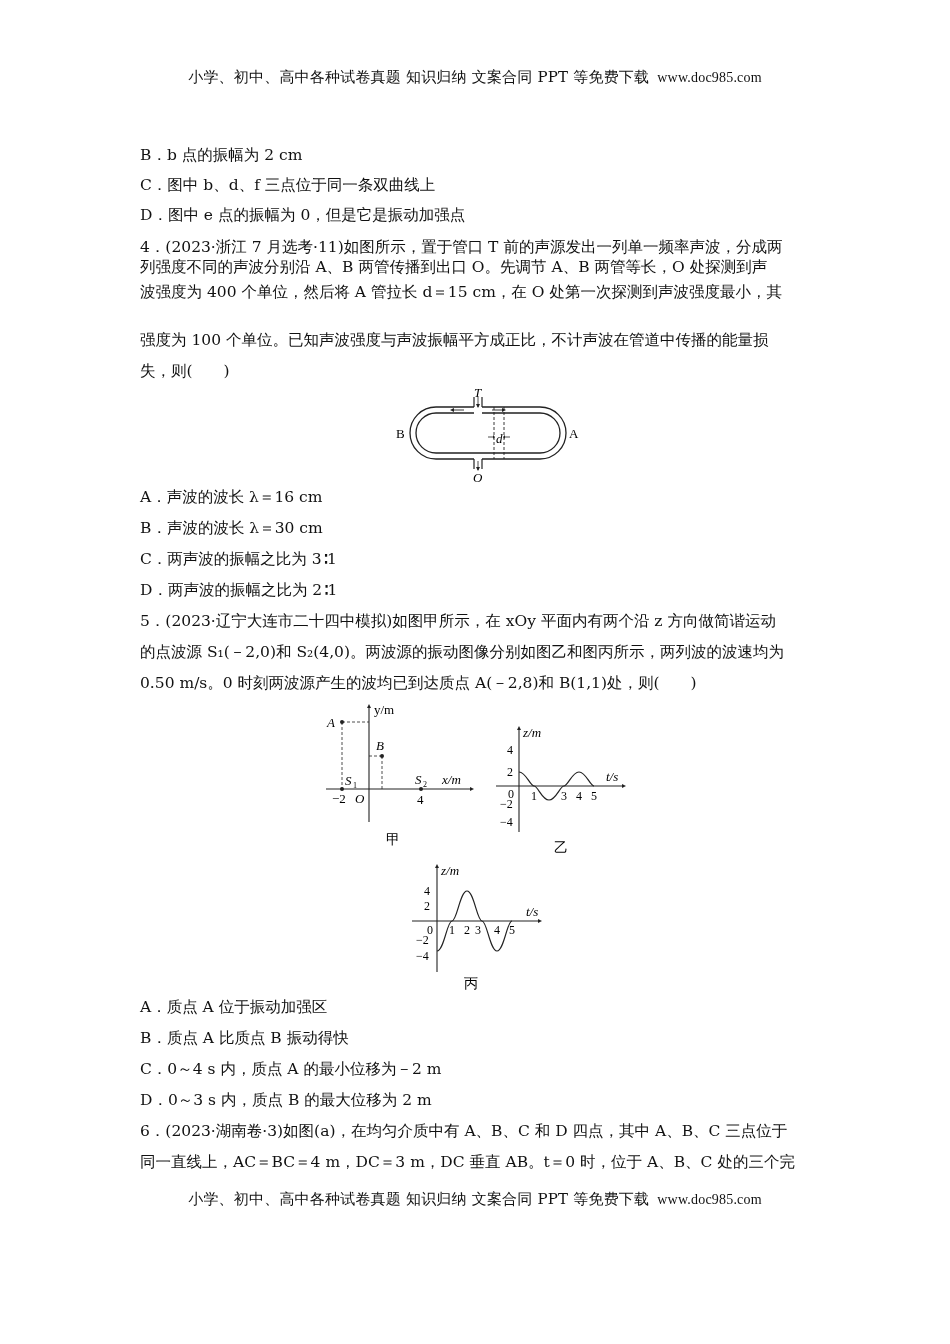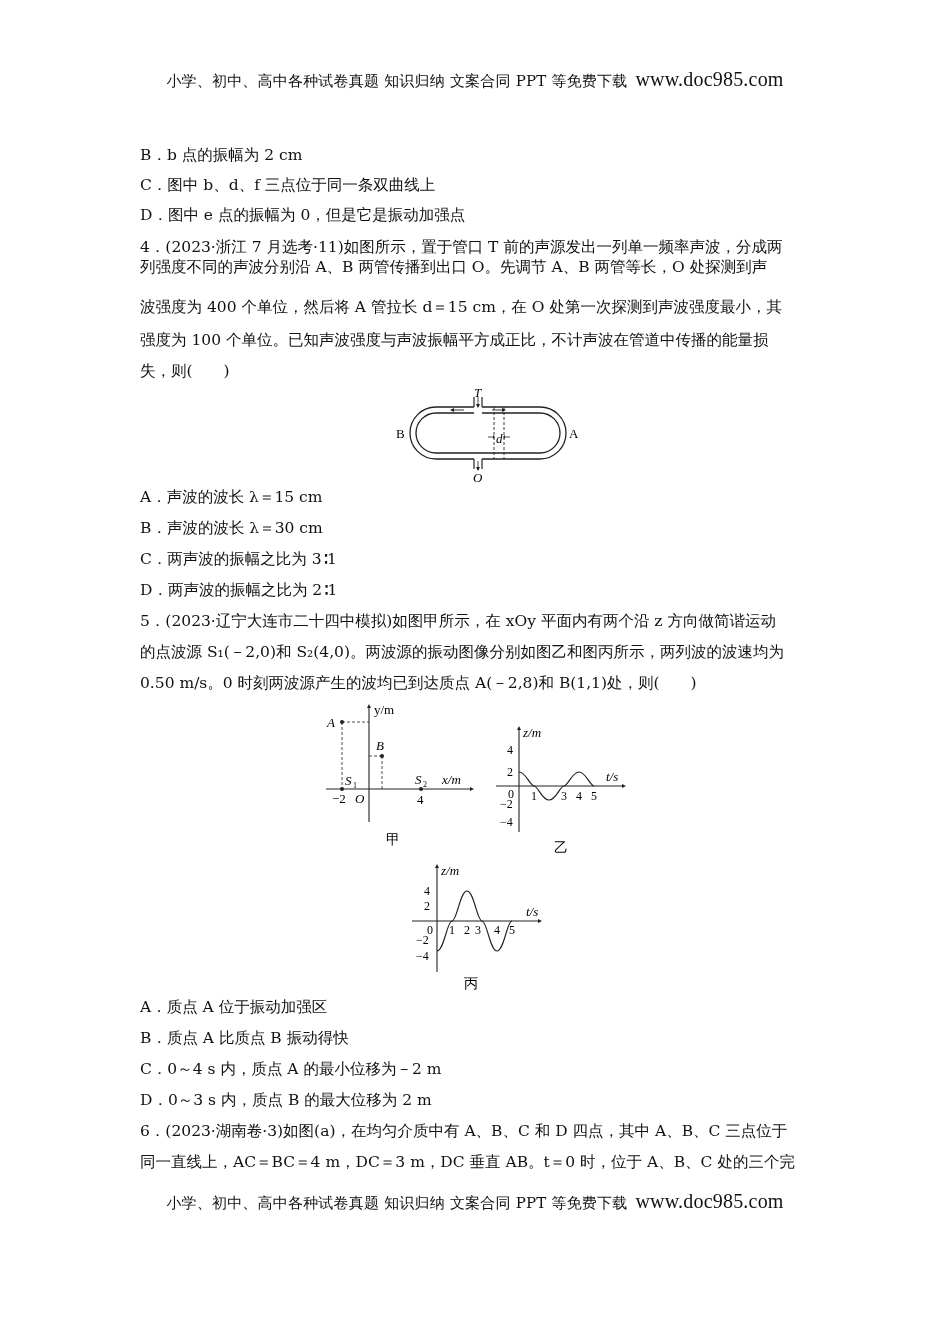--- a/index.html
+++ b/index.html
@@ -7,21 +7,21 @@
     width: 950px; height: 1344px; position: relative; overflow: hidden;
     font-family: "DejaVu Serif", "Liberation Serif", serif;
     color: #111;
   }
   .header, .footer {
     position: absolute; left: 0; width: 950px; text-align: center;
     font-size: 15px; letter-spacing: 0.2px;
   }
   .header { top: 68px; }
   .footer { top: 1190px; }
-  .header .site, .footer .site { margin-left: 8px; font-family: "Liberation Serif", serif; font-size: 20px; }
+  .header .site, .footer .site { margin-left: 8px; font-family: "Liberation Serif", serif; font-size: 14px; }
   .content {
     position: absolute; left: 140px; top: 140px; width: 672px;
     font-size: 15.5px; line-height: 30px;
   }
   .line { position: absolute; left: 0; white-space: nowrap; }
   .fig { position: absolute; }
   svg text { font-family: "Liberation Serif", serif; }
 </style>
 </head>
 <body>
@@ -31,21 +31,21 @@
 </div>
 
 <div class="content">
 
   <div class="line" style="top:0px">B．b 点的振幅为 2 cm</div>
   <div class="line" style="top:30px">C．图中 b、d、f 三点位于同一条双曲线上</div>
   <div class="line" style="top:60px">D．图中 e 点的振幅为 0，但是它是振动加强点</div>
 
   <div class="line" style="top:92px">4．(2023·浙江 7 月选考·11)如图所示，置于管口 T 前的声源发出一列单一频率声波，分成两</div>
   <div class="line" style="top:112px">列强度不同的声波分别沿 A、B 两管传播到出口 O。先调节 A、B 两管等长，O 处探测到声</div>
-  <div class="line" style="top:152px">波强度为 400 个单位，然后将 A 管拉长 d＝15 cm，在 O 处第一次探测到声波强度最小，其</div>
+  <div class="line" style="top:137px">波强度为 400 个单位，然后将 A 管拉长 d＝15 cm，在 O 处第一次探测到声波强度最小，其</div>
   <div class="line" style="top:185px">强度为 100 个单位。已知声波强度与声波振幅平方成正比，不计声波在管道中传播的能量损</div>
   <div class="line" style="top:216px">失，则(　　)</div>
 
   <div class="fig" style="left:248px; top:245px; width:200px; height:100px;">
     <svg width="200" height="100" viewBox="0 0 200 100">
 
       <rect x="22" y="22" width="156" height="52" rx="26" ry="26" fill="none" stroke="#222" stroke-width="1.3"></rect>
 
       <rect x="28" y="28" width="144" height="40" rx="20" ry="20" fill="none" stroke="#222" stroke-width="1.3"></rect>
 
@@ -73,21 +73,21 @@
       <line x1="117" y1="52" x2="122" y2="52" stroke="#222" stroke-width="0.8"></line>
       <polygon points="117,50 117,54 115,52" fill="#222"></polygon>
       <text x="108" y="58" font-size="13" font-style="italic">d</text>
       <text x="86" y="12" font-size="13" font-style="italic">T</text>
       <text x="85" y="97" font-size="13" font-style="italic">O</text>
       <text x="8" y="53" font-size="13">B</text>
       <text x="181" y="53" font-size="13">A</text>
     </svg>
   </div>
 
-  <div class="line" style="top:342px">A．声波的波长 λ＝15 cm</div>
+  <div class="line" style="top:342px">A．声波的波长 λ＝16 cm</div>
   <div class="line" style="top:373px">B．声波的波长 λ＝30 cm</div>
   <div class="line" style="top:404px">C．两声波的振幅之比为 3∶1</div>
   <div class="line" style="top:435px">D．两声波的振幅之比为 2∶1</div>
 
   <div class="line" style="top:466px">5．(2023·辽宁大连市二十四中模拟)如图甲所示，在 xOy 平面内有两个沿 z 方向做简谐运动</div>
   <div class="line" style="top:497px">的点波源 S₁(－2,0)和 S₂(4,0)。两波源的振动图像分别如图乙和图丙所示，两列波的波速均为</div>
   <div class="line" style="top:528px">0.50 m/s。0 时刻两波源产生的波均已到达质点 A(－2,8)和 B(1,1)处，则(　　)</div>
 
   <div class="fig" style="left:182px; top:562px; width:160px; height:150px;">
     <svg width="160" height="150" viewBox="0 0 160 150">

